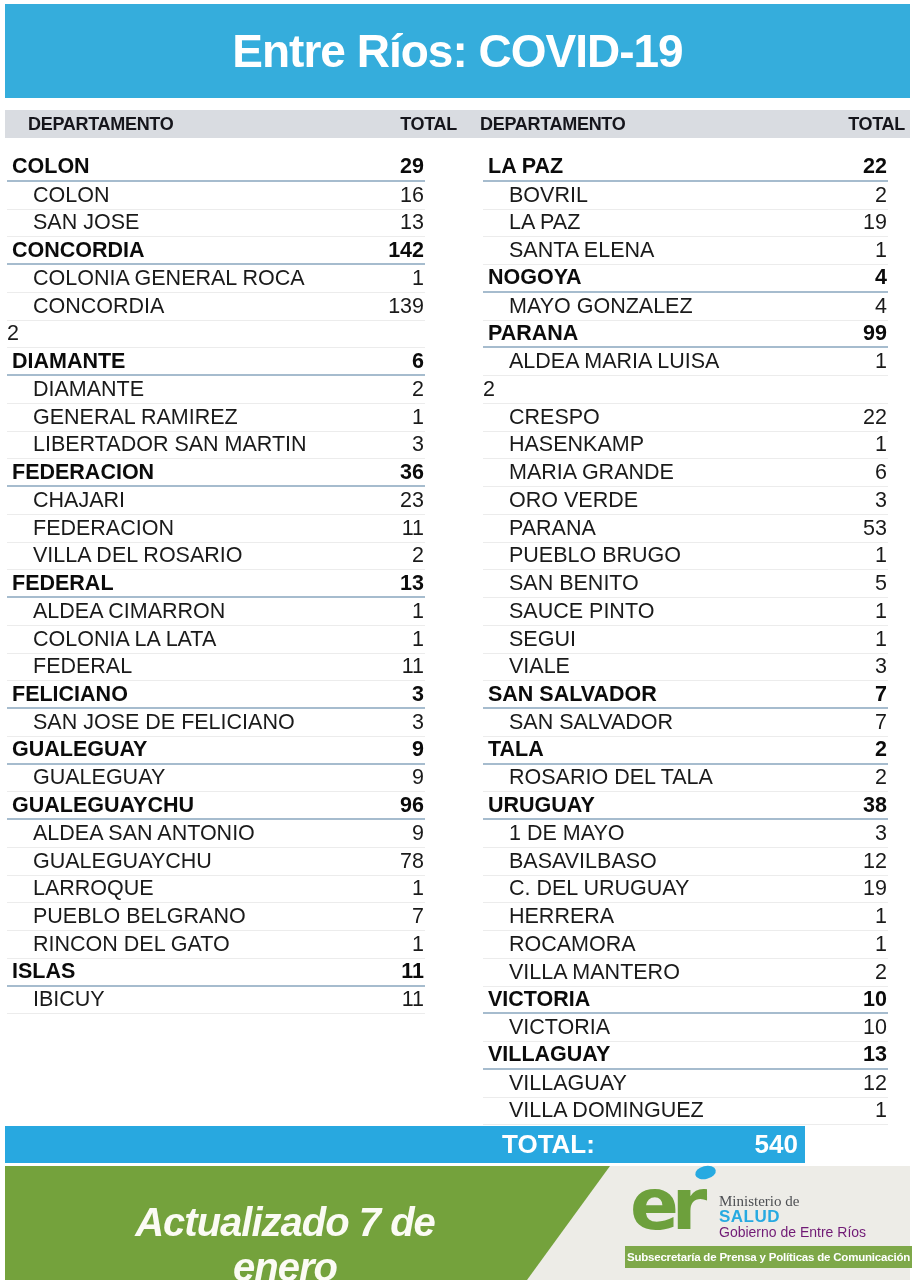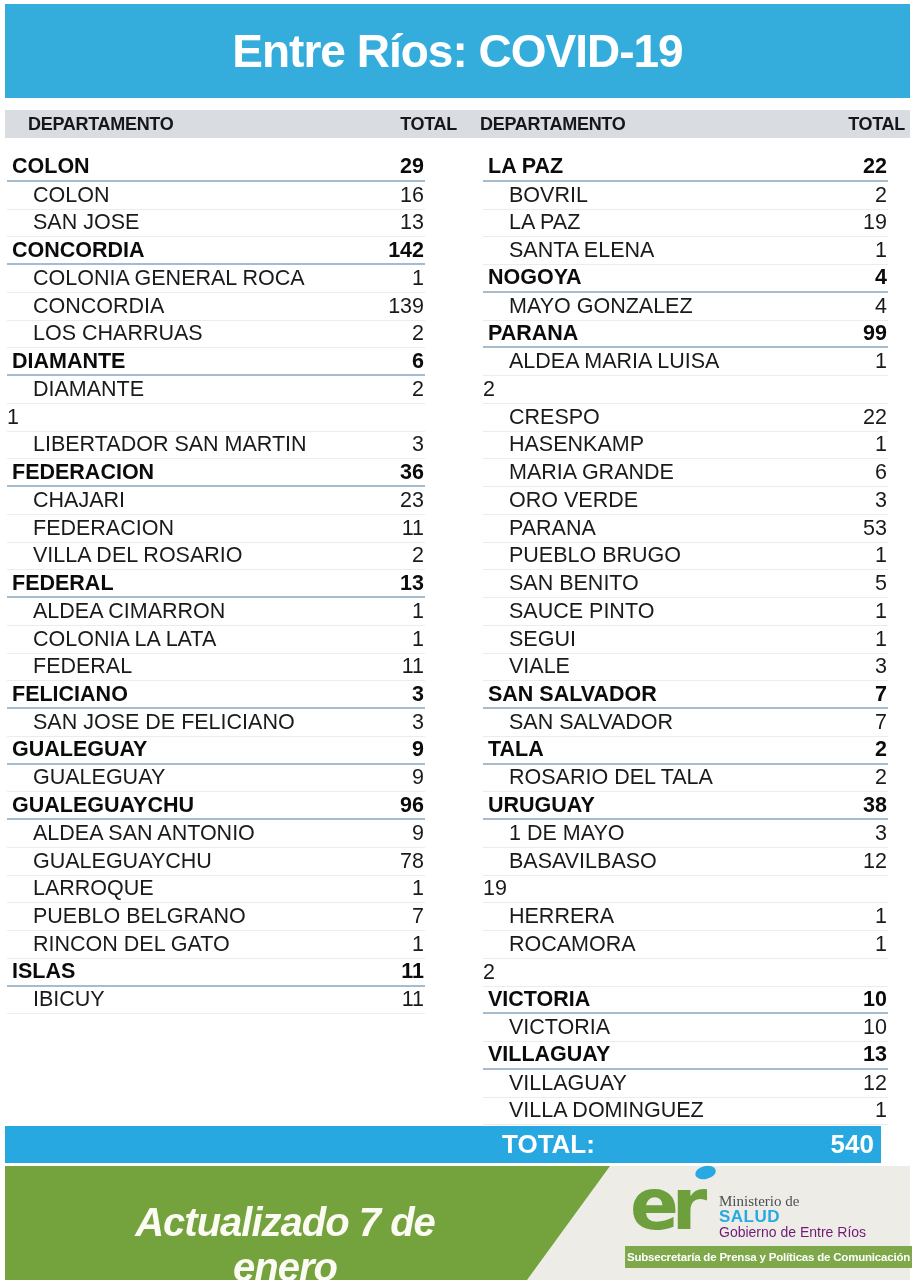--- a/index.html
+++ b/index.html
@@ -35,21 +35,21 @@
     height:27.75px; box-sizing:border-box; display:flex;
     justify-content:space-between; align-items:center;
     font-size:21.5px; color:#1A1A1A; border-bottom:1px solid #ECECEC;
   }
   .row.dept { font-weight:bold; color:#0B0B0B; border-bottom:2px solid var(--dept-underline); }
   .row.dept .name { padding-left:5px; }
   .row.loc  .name { padding-left:26px; }
   .row .val { padding-right:1px; }
 
   .total-bar {
-    position:absolute; left:5px; top:1126px; width:876px; height:37px;
+    position:absolute; left:5px; top:1126px; width:800px; height:37px;
     background:var(--total-bar-blue); color:#ffffff; font-weight:bold; font-size:26px;
   }
   .total-bar span { position:absolute; line-height:37px; }
   .total-label { left:497px; }
   .total-value { right:7px; }
 
   .footer {
     position:absolute; left:5px; top:1166px; width:905px; height:114px;
     background:var(--footer-bg);
   }
@@ -121,32 +121,32 @@
       </div>
       <div class="row loc">
         <span class="name">COLONIA GENERAL ROCA</span>
         <span class="val">1</span>
       </div>
       <div class="row loc">
         <span class="name">CONCORDIA</span>
         <span class="val">139</span>
       </div>
       <div class="row loc">
-        <span class="name">LOS CHARRUAS</span>
         <span class="val">2</span>
       </div>
       <div class="row dept">
         <span class="name">DIAMANTE</span>
         <span class="val">6</span>
       </div>
       <div class="row loc">
         <span class="name">DIAMANTE</span>
         <span class="val">2</span>
       </div>
       <div class="row loc">
+        <span class="name">GENERAL RAMIREZ</span>
         <span class="val">1</span>
       </div>
       <div class="row loc">
         <span class="name">LIBERTADOR SAN MARTIN</span>
         <span class="val">3</span>
       </div>
       <div class="row dept">
         <span class="name">FEDERACION</span>
         <span class="val">36</span>
       </div>
@@ -325,31 +325,33 @@
       </div>
       <div class="row loc">
         <span class="name">1 DE MAYO</span>
         <span class="val">3</span>
       </div>
       <div class="row loc">
         <span class="name">BASAVILBASO</span>
         <span class="val">12</span>
       </div>
       <div class="row loc">
+        <span class="name">C. DEL URUGUAY</span>
         <span class="val">19</span>
       </div>
       <div class="row loc">
         <span class="name">HERRERA</span>
         <span class="val">1</span>
       </div>
       <div class="row loc">
         <span class="name">ROCAMORA</span>
         <span class="val">1</span>
       </div>
       <div class="row loc">
+        <span class="name">VILLA MANTERO</span>
         <span class="val">2</span>
       </div>
       <div class="row dept">
         <span class="name">VICTORIA</span>
         <span class="val">10</span>
       </div>
       <div class="row loc">
         <span class="name">VICTORIA</span>
         <span class="val">10</span>
       </div>

